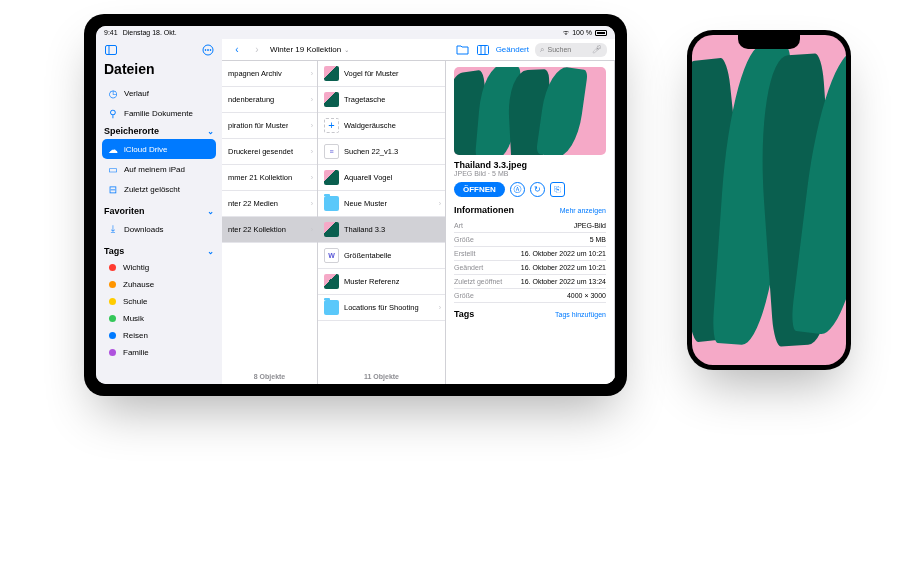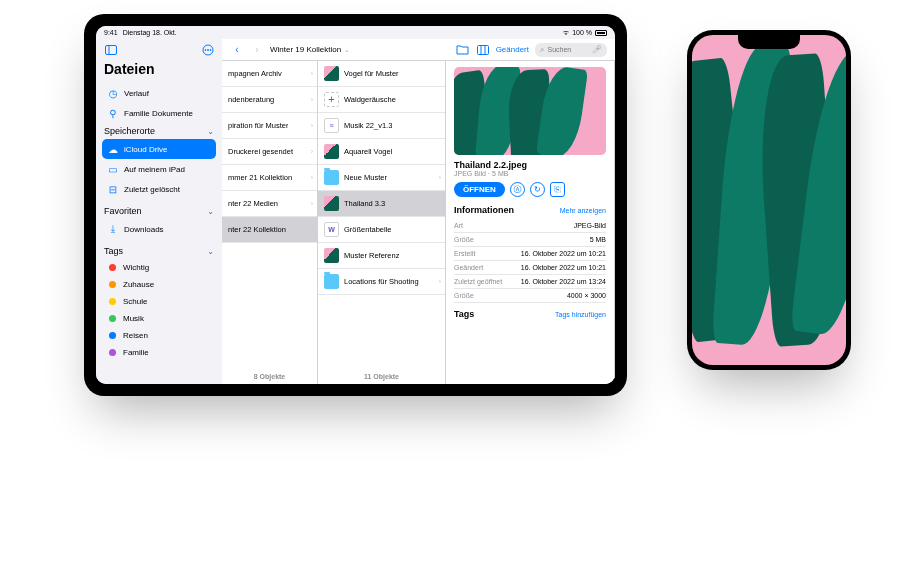--- a/index.html
+++ b/index.html
@@ -8,21 +8,21 @@
 .ipad-screen{width:100%;height:100%;background:#f2f2f7;border-radius:10px;overflow:hidden;display:flex;flex-direction:column;font-size:8px}
 .status-bar{display:flex;justify-content:space-between;align-items:center;padding:2px 8px;height:13px;background:#f2f2f7;font-size:7px}
 .status-left{display:flex;align-items:center;gap:5px}
 .status-right{display:flex;align-items:center;gap:3px}
 .app-body{flex:1;display:flex;overflow:hidden}
 .sidebar{width:126px;background:#f2f2f7;padding:4px 6px;display:flex;flex-direction:column;overflow:hidden}
 .sidebar-header{display:flex;justify-content:space-between;align-items:center;padding:0 2px 3px}
 .sb-icon{width:13px;height:13px;display:flex;align-items:center;justify-content:center;color:#007aff;font-size:10px}
 .app-title{font-size:14px;font-weight:700;padding:2px 2px 6px}
 .sb-section{margin-bottom:4px}
-.sb-section-header{display:flex;justify-content:space-between;align-items:center;padding:3px 2px;font-size:9px;font-weight:400;color:#000}
+.sb-section-header{display:flex;justify-content:space-between;align-items:center;padding:3px 2px;font-size:9px;font-weight:700;color:#000}
 .chev{color:#007aff;font-size:8px}
 .sb-item{display:flex;align-items:center;gap:5px;padding:4px 5px;border-radius:5px;font-size:8px;color:#000}
 .sb-item.selected{background:#007aff;color:#fff}
 .sb-item-icon{width:12px;height:12px;display:flex;align-items:center;justify-content:center;font-size:10px;color:#007aff}
 .sb-item.selected .sb-item-icon{color:#fff}
 .tag-dot{width:7px;height:7px;border-radius:50%;margin:0 2px}
 .toolbar{display:flex;align-items:center;gap:6px;padding:3px 8px;background:#fff;border-bottom:.5px solid #d1d1d6;height:22px}
 .tb-btn{width:14px;height:14px;display:flex;align-items:center;justify-content:center;color:#007aff;font-size:10px}
 .breadcrumb{font-size:8px;color:#000;display:flex;align-items:center;gap:3px}
 .tb-spacer{flex:1}
@@ -235,26 +235,30 @@
               </div>
           <div class="col-footer">8 Objekte</div>
         </div>
         <div class="col col2">
           <div class="col-list" id="col2-list">
                 <div class="col-item">
                   <span class="fi fi-img"></span>
                   <span style="overflow:hidden;text-overflow:ellipsis;white-space:nowrap">Vogel für Muster</span>
                 </div>
                 <div class="col-item">
+                  <span class="fi fi-img"></span>
+                  <span style="overflow:hidden;text-overflow:ellipsis;white-space:nowrap">Tragetasche</span>
+                </div>
+                <div class="col-item">
                   <span class="fi fi-add">+</span>
                   <span style="overflow:hidden;text-overflow:ellipsis;white-space:nowrap">Waldgeräusche</span>
                 </div>
                 <div class="col-item">
                   <span class="fi fi-doc">≡</span>
-                  <span style="overflow:hidden;text-overflow:ellipsis;white-space:nowrap">Musik 22_v1.3</span>
+                  <span style="overflow:hidden;text-overflow:ellipsis;white-space:nowrap">Suchen 22_v1.3</span>
                 </div>
                 <div class="col-item">
                   <span class="fi fi-img"></span>
                   <span style="overflow:hidden;text-overflow:ellipsis;white-space:nowrap">Aquarell Vogel</span>
                 </div>
                 <div class="col-item">
                   <span class="fi fi-folder"></span>
                   <span style="overflow:hidden;text-overflow:ellipsis;white-space:nowrap">Neue Muster</span>
                   <span class="arrow">›</span>
                 </div>
@@ -278,21 +282,21 @@
               </div>
           <div class="col-footer">11 Objekte</div>
         </div>
         <div class="col col3">
           <div class="preview-img">
             <div class="leaf" style="width:40px;height:90px;left:-5px;top:5px;transform:rotate(-8deg)"></div>
             <div class="leaf" style="width:38px;height:95px;left:25px;top:-2px;transform:rotate(5deg);background:#0d7a65"></div>
             <div class="leaf" style="width:42px;height:92px;left:55px;top:3px;transform:rotate(-3deg)"></div>
             <div class="leaf" style="width:40px;height:90px;left:88px;top:0;transform:rotate(8deg);background:#0d7a65"></div>
           </div>
-          <div class="preview-title">Thailand 2.2.jpeg</div>
+          <div class="preview-title">Thailand 3.3.jpeg</div>
           <div class="preview-sub">JPEG Bild · 5 MB</div>
           <div class="preview-actions">
             <span class="open-btn">ÖFFNEN</span>
             <span class="action-icon">Ⓐ</span>
             <span class="action-icon">↻</span>
             <span class="action-icon" style="border-radius:3px">⎘</span>
           </div>
           <div class="info-header">
             <span class="info-title">Informationen</span>
             <span class="info-link">Mehr anzeigen</span>

